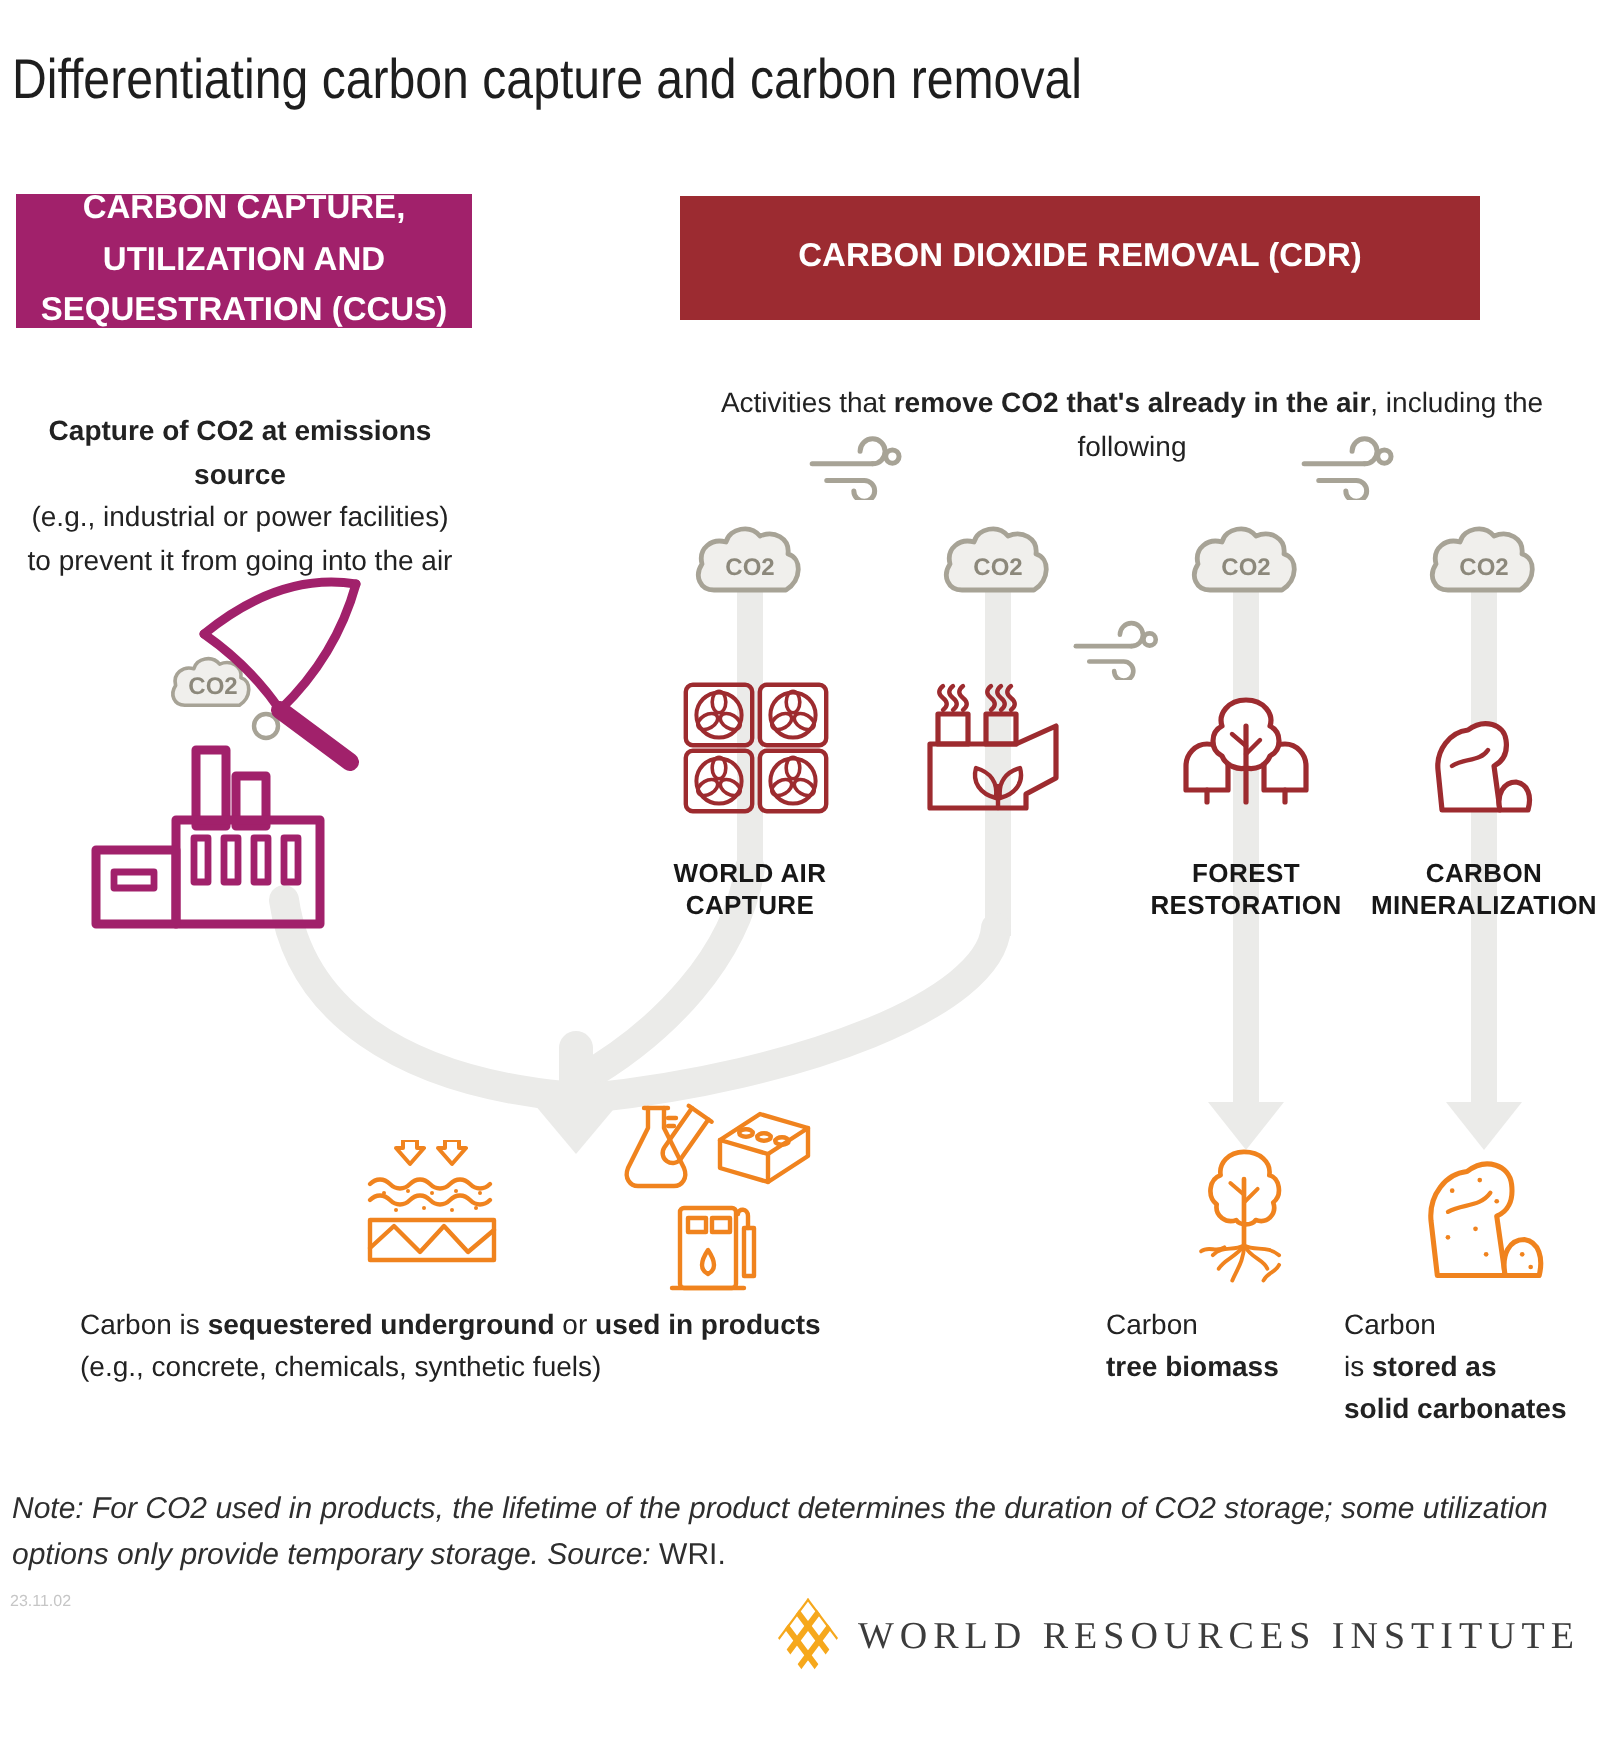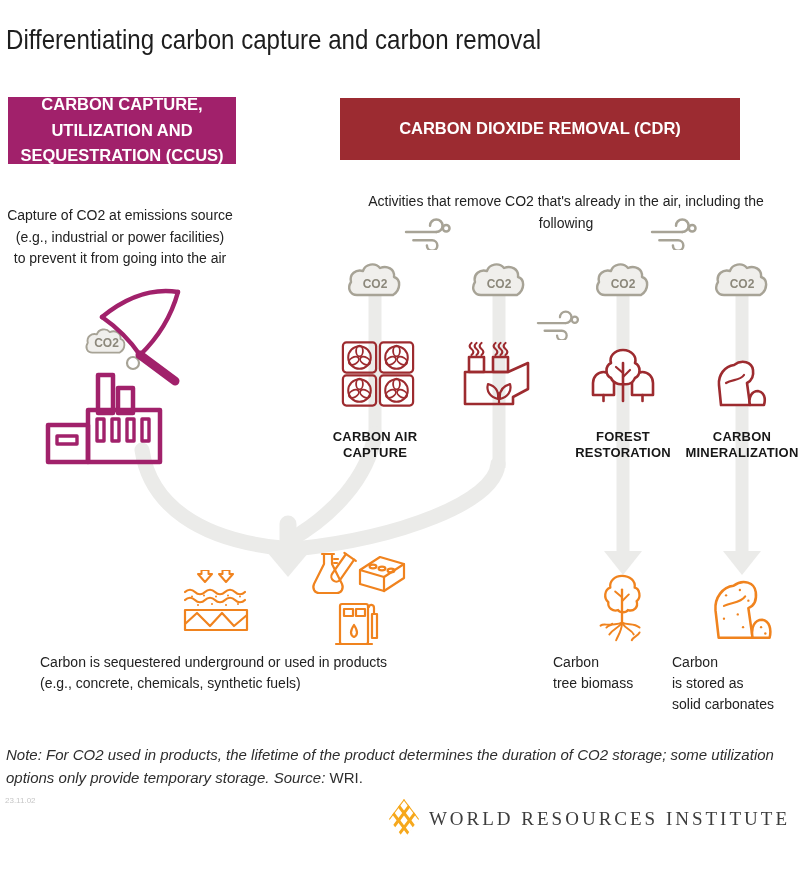--- a/index.html
+++ b/index.html
@@ -8,21 +8,21 @@
   .abs{position:absolute;}
   .title{left:6px;top:24px;font-size:28px;font-weight:400;color:#1e1e1e;white-space:nowrap;
          transform:scaleX(.86);transform-origin:left top;}
   .hdr{display:flex;align-items:center;justify-content:center;text-align:center;
        color:#fff;font-weight:bold;font-size:16.5px;line-height:1.55;}
   .hdr-ccus{left:8px;top:97px;width:228px;height:67px;background:#A1216B;}
   .hdr-cdr{left:340px;top:98px;width:400px;height:62px;background:#9C2B31;}
   .desc{text-align:center;font-size:14px;line-height:1.55;color:#222;}
   .ccus-desc{left:2px;top:205px;width:236px;}
   .cdr-intro{left:340px;top:191px;width:452px;}
-  b{font-weight:normal;}
+  b{font-weight:bold;}
   .cloud{width:58px;height:40px;}
   .cloud svg{display:block;width:100%;height:100%;}
   .cloud-path{fill:#F0EFEC;stroke:#A7A396;stroke-width:2.4;stroke-linejoin:round;}
   .cloud-label{fill:#8C887B;font-weight:bold;font-size:12px;font-family:"Liberation Sans",sans-serif;}
   .flow{left:0;top:0;width:800px;height:876px;pointer-events:none;}
   .flow .f{fill:#EBEBE9;}
   .flow .fs{fill:none;stroke:#EBEBE9;stroke-linecap:round;}
   .s{fill:none;stroke-linecap:round;stroke-linejoin:round;}
   .gy{stroke:#A7A396;}
   .mg{stroke:#A1216B;}
@@ -213,21 +213,21 @@
 
   <svg class="abs" style="left:714px;top:355px" width="56" height="54" viewBox="0 0 56 54">
     <g class="s dr" stroke-width="2.6">
       <path fill="#fff" d="M7 50 L5 30 C4 20 11 11 20 10 C28 4 38 7 39 15 C40 22 37 26 33 28 L36 50 Z"></path>
       <path fill="#fff" d="M36 50 C34 42 38 36 44 36 C50 37 52 43 50 50 Z"></path>
       <path d="M12 28 C18 24 26 26 30 20" stroke-width="2.2"></path>
     </g>
   </svg>
 
   <div class="abs col-label" style="left:305px">
-    <div>CARBON AIR</div>
+    <div>WORLD AIR</div>
     <div>CAPTURE</div>
   </div>
   <div class="abs col-label" style="left:553px">
     <div>FOREST</div>
     <div>RESTORATION</div>
   </div>
   <div class="abs col-label" style="left:672px">
     <div>CARBON</div>
     <div>MINERALIZATION</div>
   </div>

